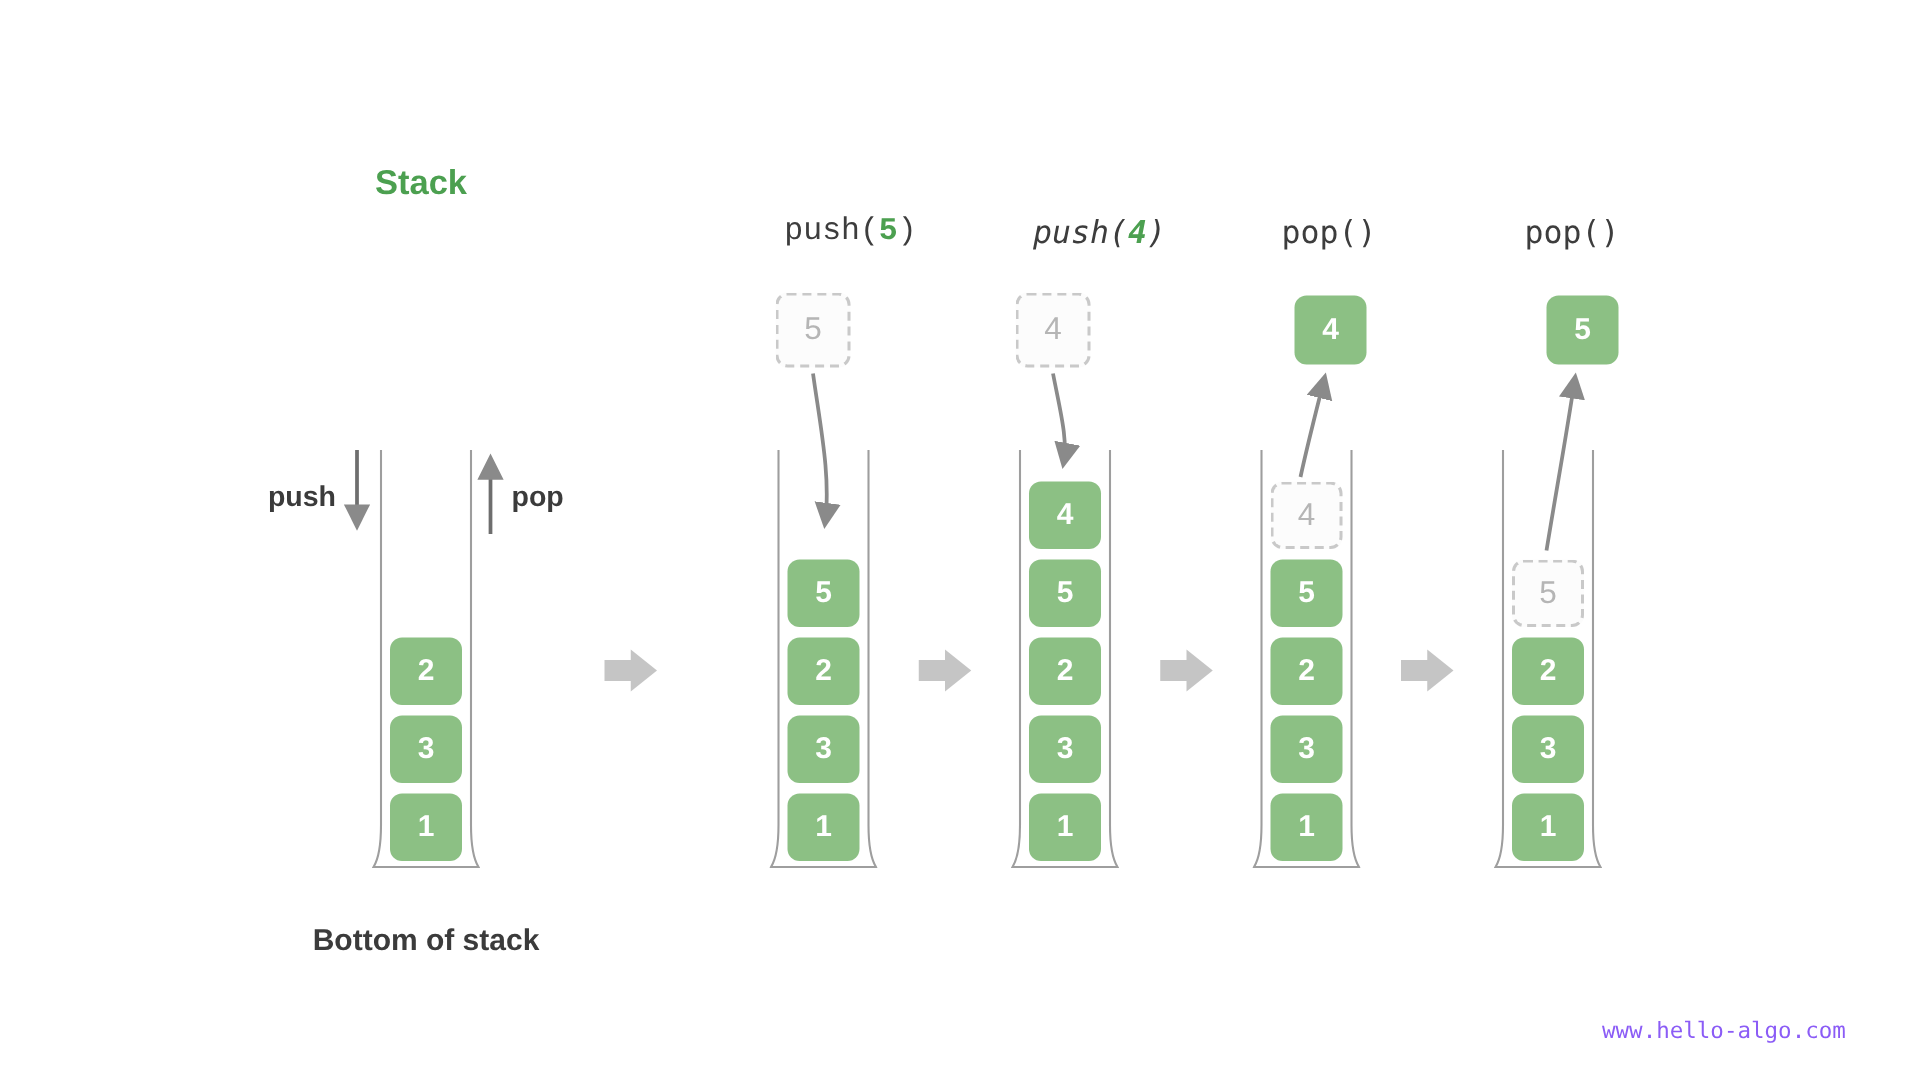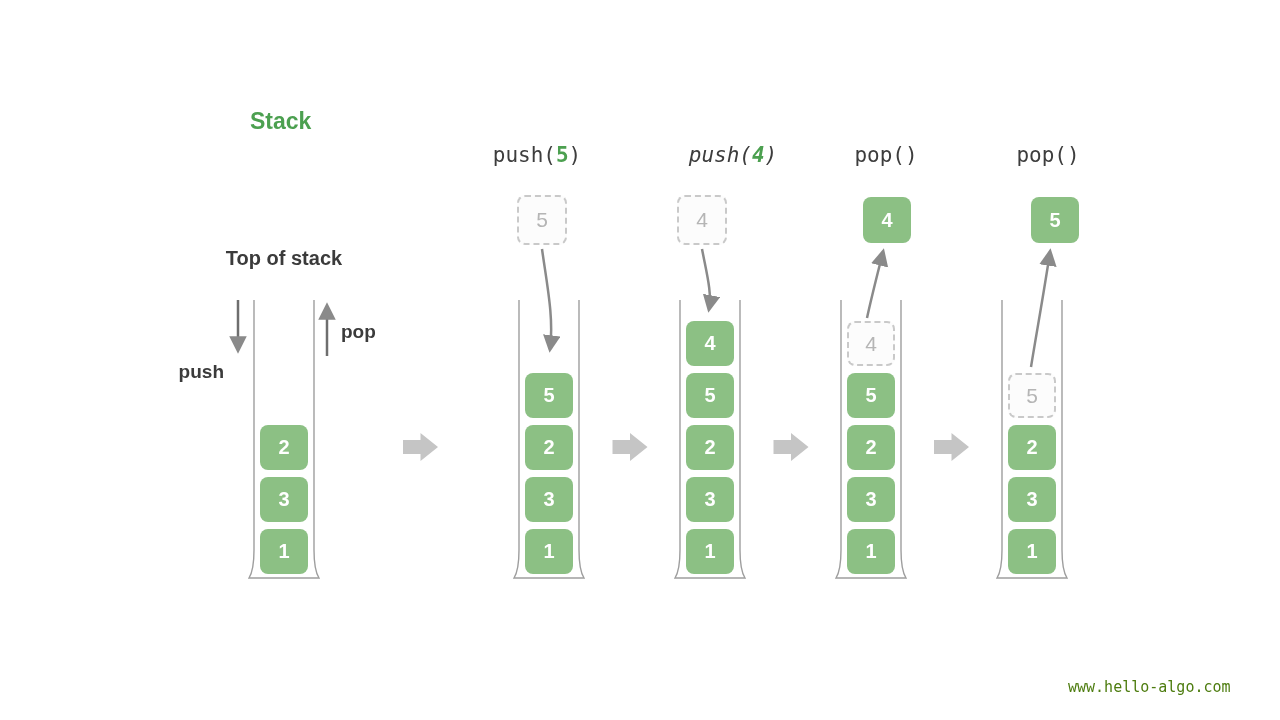--- a/index.html
+++ b/index.html
@@ -18,21 +18,21 @@
   }
   .title{
     position:absolute;left:250px;top:108px;
     font-size:23px;font-weight:bold;color:var(--accent-green);
   }
   .label{
     position:absolute;color:var(--dark-text);font-weight:bold;
   }
   .label.top-of-stack{left:180px;top:247px;width:208px;text-align:center;font-size:20px;}
   .label.bottom-of-stack{left:180px;top:616px;width:208px;text-align:center;font-size:20px;}
-  .label.push{left:140px;top:321px;width:84px;text-align:right;font-size:19px;margin-top:40px;}
+  .label.push{left:140px;top:321px;width:84px;text-align:right;font-size:19px;}
   .label.pop{left:341px;top:321px;font-size:19px;text-align:center;}
   .op-header{
     position:absolute;top:143px;transform:translateX(-50%);
     font-family:"DejaVu Sans Mono",monospace;font-size:21px;color:#3D3D3D;
     white-space:nowrap;
   }
   .op-header .accent{color:var(--accent-green);font-weight:bold;}
   .stack-col{position:absolute;top:300px;width:72px;height:285px;}
   .stack-col svg.container{position:absolute;left:0;top:0;}
   .cell{
@@ -51,36 +51,36 @@
     font-size:20px;font-weight:bold;
   }
   .float-box.solid{background:var(--cell-green);color:#fff;}
   .float-box.dashed{
     background:#FCFCFC;border:2px dashed #C9C9C9;color:var(--muted-gray);
     font-weight:normal;font-size:21px;
   }
   .overlay{position:absolute;left:0;top:0;pointer-events:none;}
   .watermark{
     position:absolute;left:1068px;top:678px;
-    font-family:"DejaVu Sans Mono",monospace;font-size:15px;color:#4d7c0f;
+    font-family:"DejaVu Sans Mono",monospace;font-size:15px;color:#8b5cf6;
   }
 </style>
 </head>
 <body>
 
 <div class="canvas">
 
   <div class="title">Stack</div>
 
-  <div class="label top-of-stack">Top of stack</div>
+  <div class="label bottom-of-stack">Bottom of stack</div>
   <div class="label push">push</div>
   <div class="label pop">pop</div>
 
   <div id="headers">
-      <div class="op-header" style="left: 537px;"><span class="">push(</span><span class="accent">5</span><span class="">)</span></div>
+      <div class="op-header" style="left: 567px; font-family: Liberation Mono, monospace;"><span class="">push(</span><span class="accent">5</span><span class="">)</span></div>
       <div class="op-header" style="left: 733px; font-style: italic;"><span class="">push(</span><span class="accent">4</span><span class="">)</span></div>
       <div class="op-header" style="left: 886px;"><span class="">pop()</span></div>
       <div class="op-header" style="left: 1048px;"><span class="">pop()</span></div>
     </div>
   <div id="floating-boxes">
       <div class="float-box dashed" style="left: 517px; top: 195px; width: 50px; height: 50px;">5</div>
       <div class="float-box dashed" style="left: 677px; top: 195px; width: 50px; height: 50px;">4</div>
       <div class="float-box solid" style="left: 863px; top: 197px; width: 48px; height: 46px;">4</div>
       <div class="float-box solid" style="left: 1031px; top: 197px; width: 48px; height: 46px;">5</div>
     </div>

